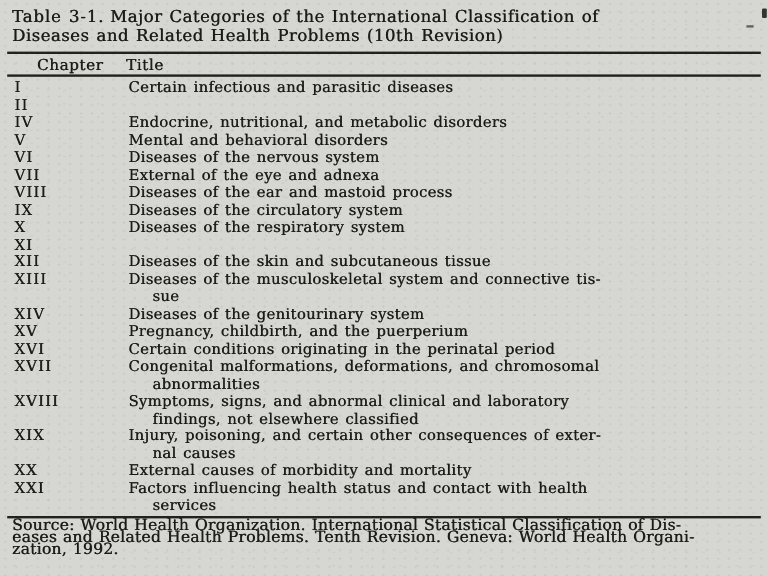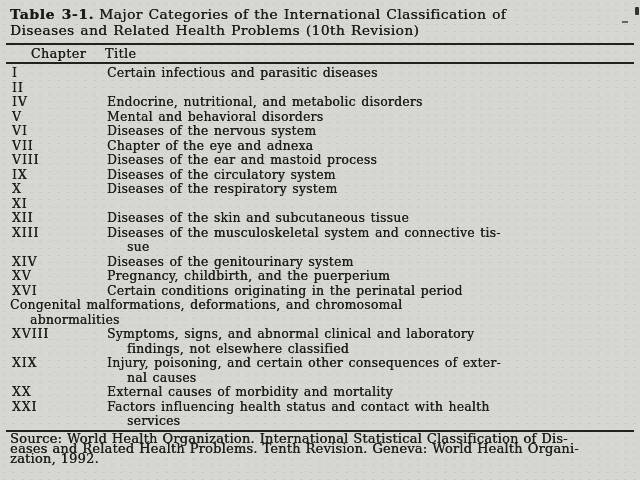--- a/index.html
+++ b/index.html
@@ -22,21 +22,21 @@
   .page { padding: 6px 10px 0 10px; }
 
   .table-title {
     font-size: 13.8px;
     line-height: 16px;
     letter-spacing: .4px;
     word-spacing: 1px;
     margin: 0;
   }
   .table-title .line { display: block; }
-  .table-title b { font-weight: bold; letter-spacing: .7px; margin-right: 5px; }
+  .table-title b { font-weight: normal; letter-spacing: .7px; margin-right: 5px; }
 
   .rule {
     border: 0;
     border-top: 2.4px solid #22221c;
     margin: 0 -4px;
     height: 0;
   }
   .rule-top { margin-top: 5px; }
   .rule-header { }
   .rule-bottom { margin-top: 1px; }
@@ -128,21 +128,21 @@
     <div class="row">
         <span class="chap">V</span>
         <span class="ttl">Mental and behavioral disorders</span>
       </div>
     <div class="row">
         <span class="chap">VI</span>
         <span class="ttl">Diseases of the nervous system</span>
       </div>
     <div class="row">
         <span class="chap">VII</span>
-        <span class="ttl">Chapter of the eye and adnexa</span>
+        <span class="ttl">External of the eye and adnexa</span>
       </div>
     <div class="row">
         <span class="chap">VIII</span>
         <span class="ttl">Diseases of the ear and mastoid process</span>
       </div>
     <div class="row">
         <span class="chap">IX</span>
         <span class="ttl">Diseases of the circulatory system</span>
       </div>
     <div class="row">
@@ -167,20 +167,21 @@
       </div>
     <div class="row">
         <span class="chap">XV</span>
         <span class="ttl">Pregnancy, childbirth, and the puerperium</span>
       </div>
     <div class="row">
         <span class="chap">XVI</span>
         <span class="ttl">Certain conditions originating in the perinatal period</span>
       </div>
     <div class="row">
+        <span class="chap">XVII</span>
         <span class="ttl">Congenital malformations, deformations, and chromosomal
 abnormalities</span>
       </div>
     <div class="row">
         <span class="chap">XVIII</span>
         <span class="ttl">Symptoms, signs, and abnormal clinical and laboratory
 findings, not elsewhere classified</span>
       </div>
     <div class="row">
         <span class="chap">XIX</span>

